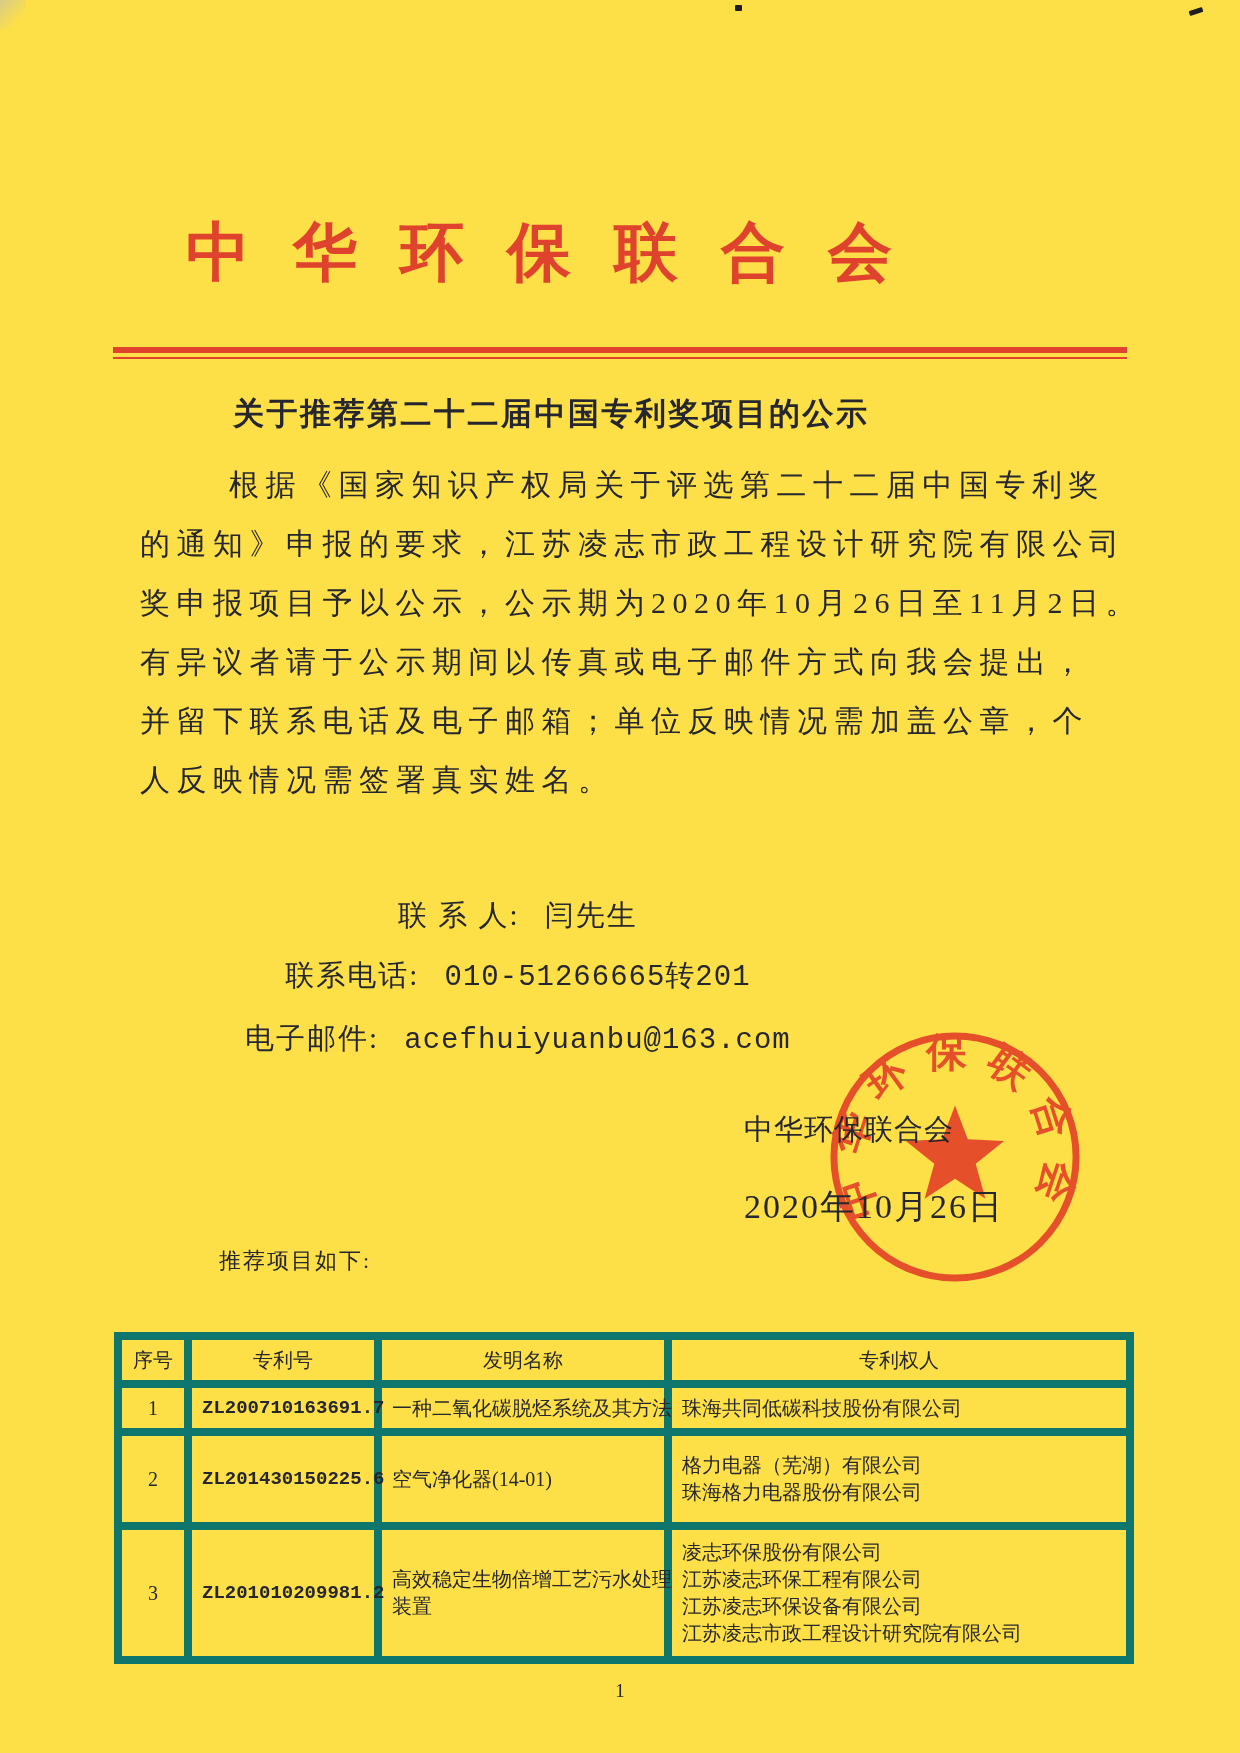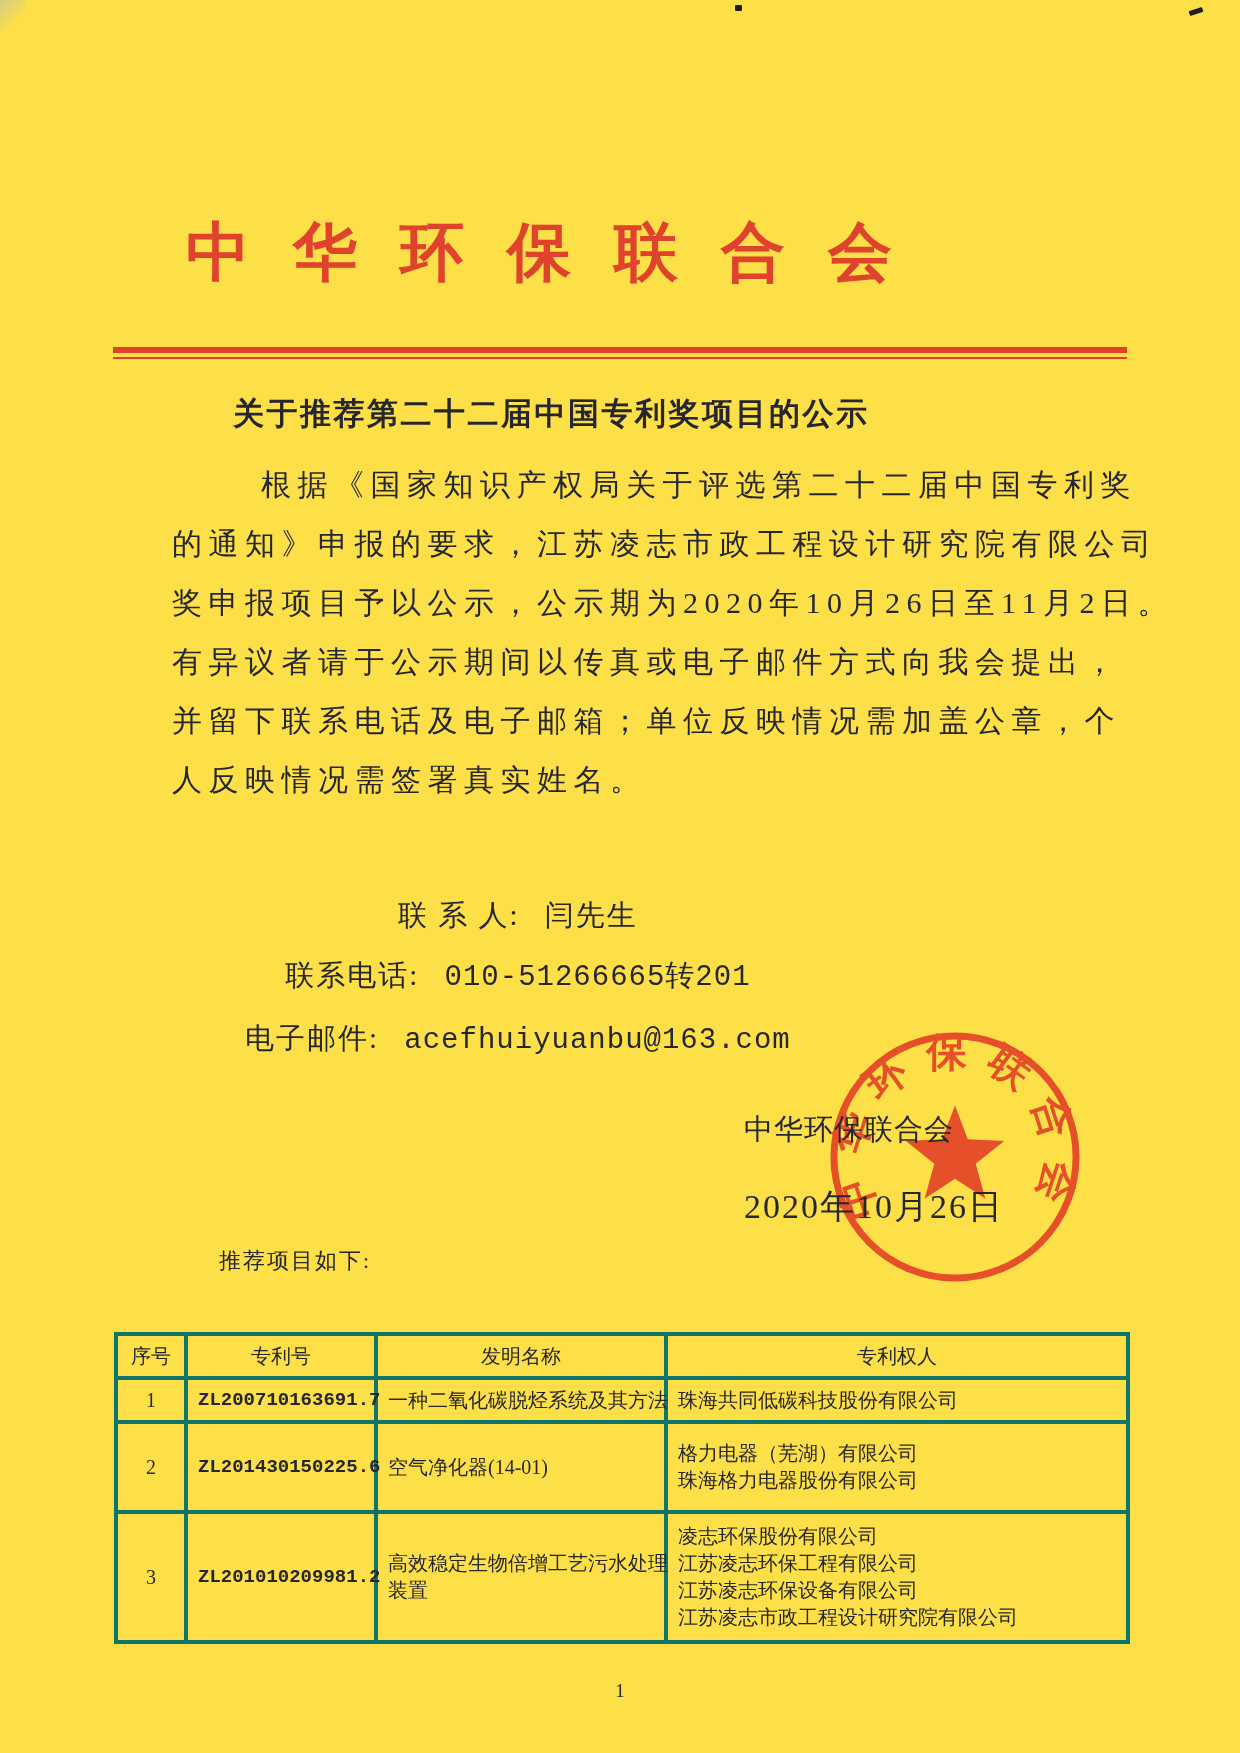--- a/index.html
+++ b/index.html
@@ -35,21 +35,21 @@
   
   .doc-title{
     position:absolute;left:233px;top:393px;
     font-size:31px;font-weight:bold;letter-spacing:2.5px;
     font-family:"Liberation Sans","DejaVu Sans",sans-serif;
     white-space:nowrap;
   }
   
   .body-text{
     position:absolute;left:140px;top:455px;width:990px;
-    font-size:30px;letter-spacing:6.5px;line-height:59px;margin-left:32px;
+    font-size:30px;letter-spacing:6.5px;line-height:59px;
   }
   .body-text .line{white-space:nowrap;}
   .body-text .line.first{padding-left:89px;}
   
   .contacts{
     position:absolute;left:245px;top:885px;
     font-size:29px;line-height:60px;letter-spacing:2px;text-align:center;
   }
   .contacts .row{white-space:nowrap;}
   .contacts .label{margin-right:16px;}
@@ -72,21 +72,21 @@
     position:absolute;left:219px;top:1246px;
     font-size:22px;letter-spacing:2px;
   }
   
   table.patents{
     position:absolute;left:114px;top:1332px;width:1012px;
     border-collapse:collapse;table-layout:fixed;
     font-size:20px;
   }
   table.patents th,table.patents td{
-    border:4px solid #0f766e;
+    border:8px solid #0f766e;
     padding:4px 10px;
     vertical-align:middle;
     line-height:27px;
   }
   table.patents th{font-weight:normal;text-align:center;height:32px;}
   col.c-no{width:70px;}
   col.c-patent{width:190px;}
   col.c-invention{width:290px;}
   col.c-holder{width:462px;}
   td.center{text-align:center;}

